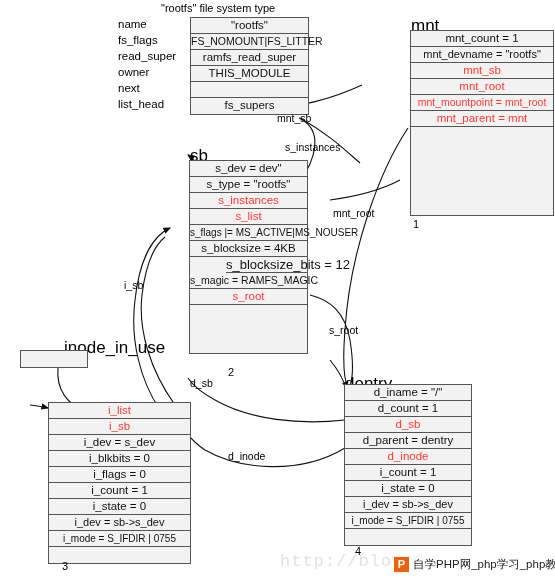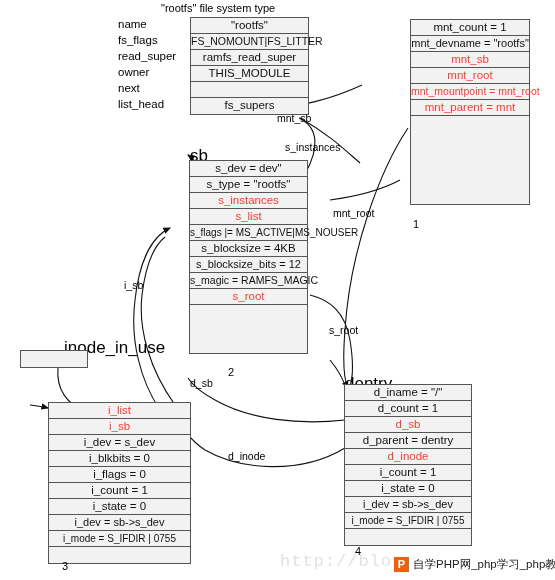--- a/index.html
+++ b/index.html
@@ -115,40 +115,40 @@
   <div class="struct" style="left:190px;top:17px;width:119px;">
     <div class="row">"rootfs"</div>
     <div class="row" style="font-size:10.5px;">FS_NOMOUNT|FS_LITTER</div>
     <div class="row">ramfs_read_super</div>
     <div class="row">THIS_MODULE</div>
     <div class="row"></div>
     <div class="row">fs_supers</div>
   </div>
 
   <div class="boxlabel" style="left:411px;top:16px;">mnt</div>
-  <div class="struct" style="left:410px;top:19px;width:120px;">
+  <div class="struct" style="left:410px;top:30px;width:144px;">
     <div class="row">mnt_count = 1</div>
     <div class="row" style="font-size:11px;">mnt_devname = "rootfs"</div>
     <div class="row red">mnt_sb</div>
     <div class="row red">mnt_root</div>
     <div class="row red" style="font-size:10.5px;">mnt_mountpoint = mnt_root</div>
     <div class="row red">mnt_parent = mnt</div>
     <div class="row blank" style="height:88px;"></div>
   </div>
   <div class="boxnum" style="left:413px;top:218px;">1</div>
 
   <div class="boxlabel" style="left:190px;top:146px;">sb</div>
   <div class="struct" style="left:189px;top:160px;width:119px;">
     <div class="row">s_dev = dev"</div>
     <div class="row">s_type = "rootfs"</div>
     <div class="row red">s_instances</div>
     <div class="row red">s_list</div>
     <div class="row" style="font-size:10px;">s_flags |= MS_ACTIVE|MS_NOUSER</div>
     <div class="row">s_blocksize = 4KB</div>
-    <div class="row" style="font-size:11px;">s_blocksize_bits = 12</div>
+    <div class="row" style="font-size:13px;margin-left:36px;">s_blocksize_bits = 12</div>
     <div class="row" style="font-size:10.5px;">s_magic = RAMFS_MAGIC</div>
     <div class="row red">s_root</div>
     <div class="row blank" style="height:48px;"></div>
   </div>
   <div class="boxnum" style="left:228px;top:366px;">2</div>
 
   <div class="boxlabel" style="left:17px;top:338px;padding-left:47px;">inode_in_use</div>
   <div class="struct" style="left:20px;top:350px;width:68px;height:18px;"></div>
 
   <div class="boxlabel" style="left:50px;top:388px;margin-top:36px;">inode</div>

